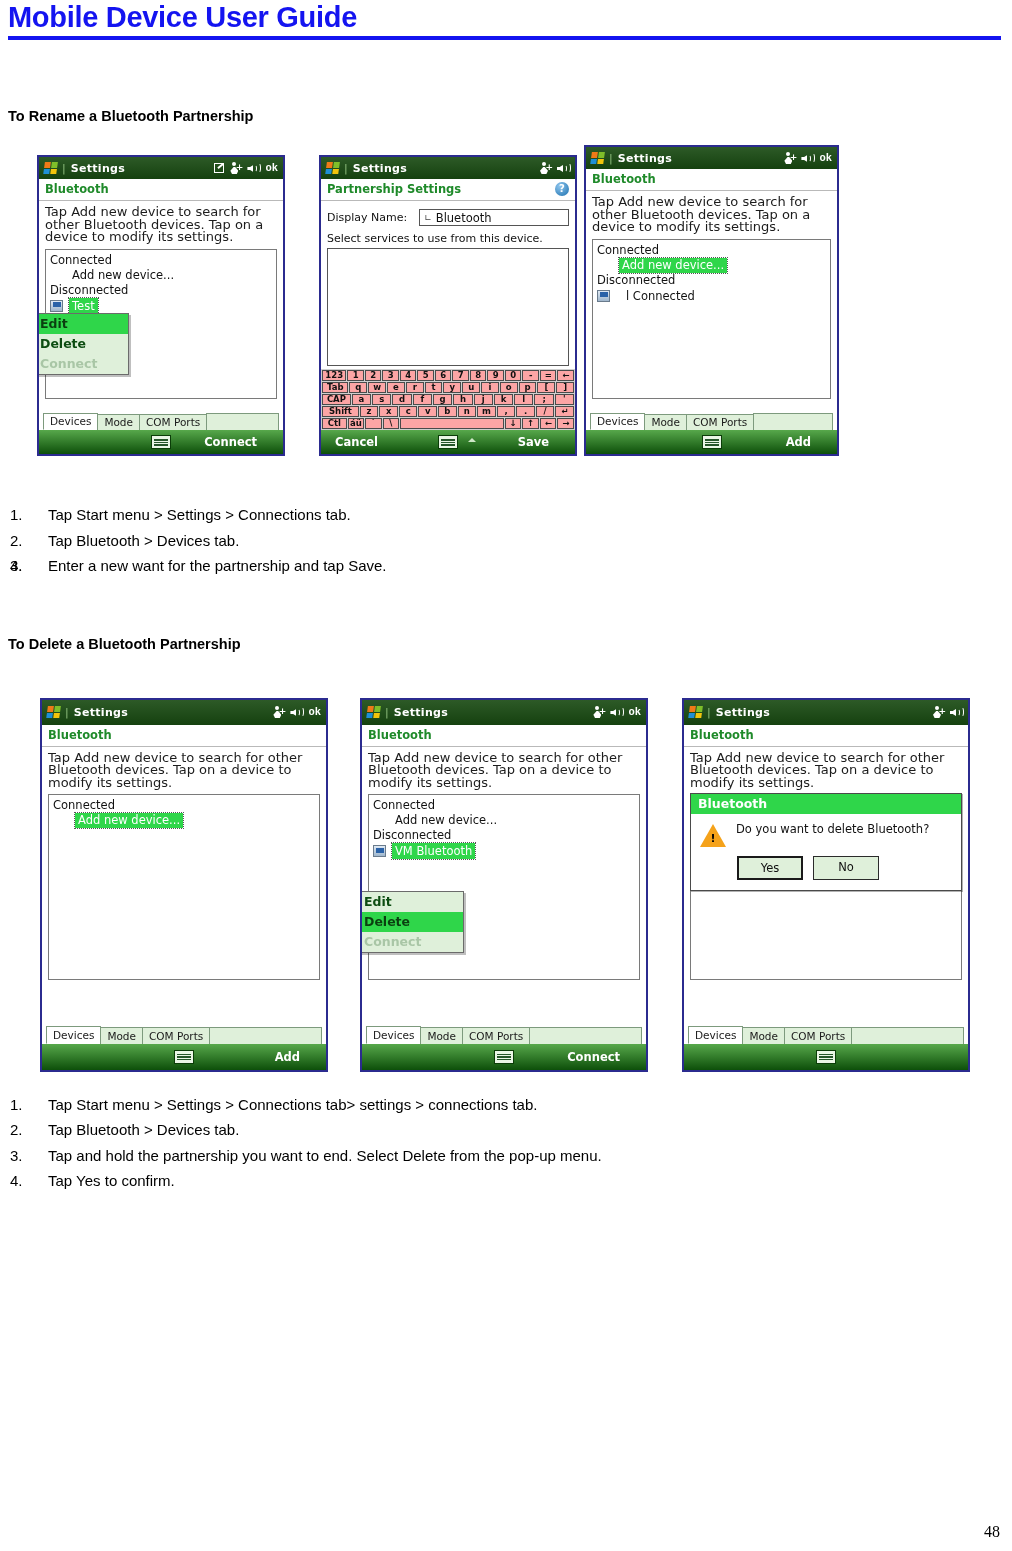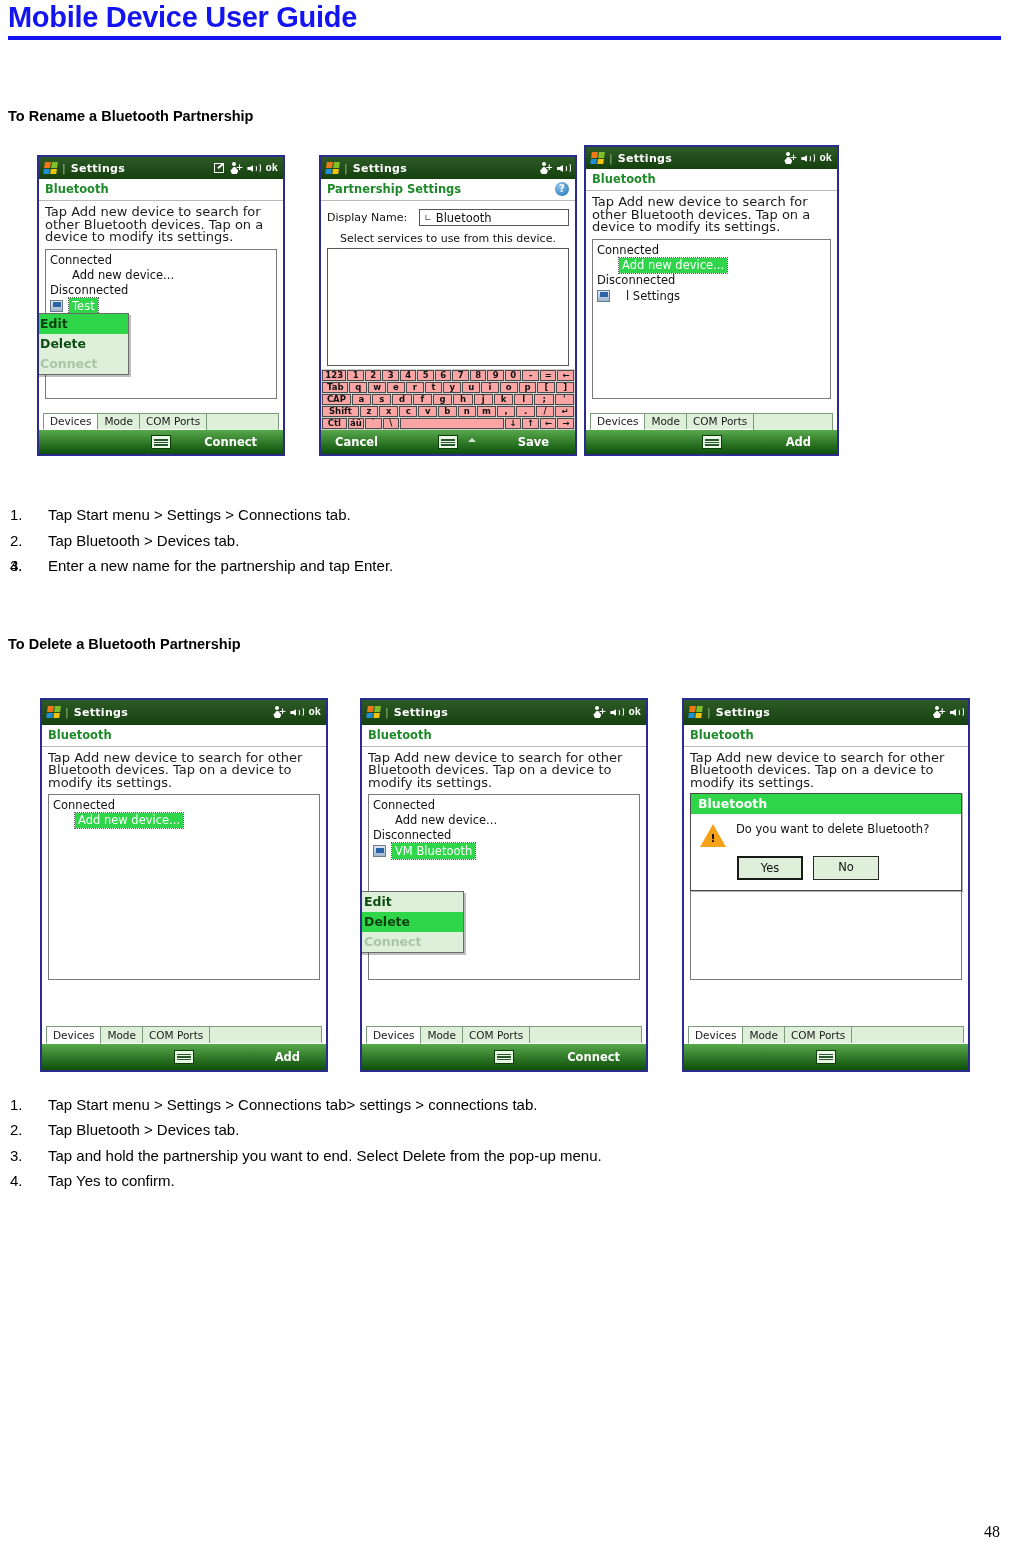--- a/index.html
+++ b/index.html
@@ -194,21 +194,21 @@
     z-index:6;
   }
   .ctx-menu div { padding:2px 8px 3px 10px; color:#0d4d12; line-height:15px; }
   .ctx-menu div.sel { background:#2fd64a; color:#0b3f10; }
   .ctx-menu div.dis { color:#a9c6a6; }
 
   
   .pda-tabs {
     display:flex;
     font-size:10.5px;
-    align-items:flex-start;
+    align-items:flex-end;
     padding:0 4px;
     background:#ffffff;
   }
   .pda-tabs .tab {
     border:1px solid #7d9a7d;
     border-bottom:none;
     background:#dff0da;
     padding:1.5px 6px 2px 6px;
     margin-right:-1px;
     color:#1a1a1a;
@@ -416,21 +416,21 @@
             <span class="cone"></span>
             <span class="w1"></span>
             <span class="w2"></span>
           </span>
       </span>
     </div>
     <div class="pda-pagetitle">
       <span class="help-badge">?</span>
       <span>Partnership Settings</span>
     </div>
-    <div class="pda-body" style="padding:4px 6px;text-align:center;">
+    <div class="pda-body" style="padding:4px 6px;">
       <div class="field-row">
         <span class="field-label">Display Name:</span>
         <span class="field-input">
           <span class="caret">∟</span>
           <span>Bluetooth</span>
         </span>
       </div>
       <div class="svc-label">Select services to use from this device.</div>
       <div class="svc-box" style="height:118px;"></div>
     </div>
@@ -546,21 +546,21 @@
     <div class="pda-body">
       <div class="pda-instr">Tap Add new device to search for other Bluetooth devices.  Tap on a device to modify its settings.</div>
       <div class="pda-listbox" style="height:160px;">
         <div class="li-plain">Connected</div>
         <div class="li-indent">
           <span class="hl-green">Add new device...</span>
         </div>
         <div class="li-plain">Disconnected</div>
         <div class="dev-row">
           <span class="dev-icon"></span>
-          <span style="padding-left:10px;">l Settings</span>
+          <span style="padding-left:10px;">l Connected</span>
         </div>
       </div>
     </div>
     <div class="pda-tabs" style="position:absolute; bottom:24px; left:0; right:0;">
       <div class="tab active">Devices</div>
       <div class="tab">Mode</div>
       <div class="tab">COM Ports</div>
       <div class="tab-fill"></div>
     </div>
     <div class="pda-softbar" style="position:absolute; bottom:0; left:0; right:0;">
@@ -571,21 +571,21 @@
         </span>
       <span class="sb-right">Add</span>
     </div>
   </div>
 </div>
 
 <ol class="steps" style="margin-top:38px;">
   <li><span class="num">1.</span><span>Tap Start menu &gt; Settings &gt; Connections tab.</span></li>
   <li><span class="num">2.</span><span>Tap Bluetooth &gt; Devices tab.</span></li>
   <li><span class="num">3.</span></li>
-  <li><span class="num">4.</span><span>Enter a new name for the partnership and tap Enter.</span></li>
+  <li><span class="num">4.</span><span>Enter a new want for the partnership and tap Save.</span></li>
 </ol>
 
 <div class="section-heading" style="margin-top:57px;">To Delete a Bluetooth Partnership</div>
 
 <div class="shot-row" style="height:412px;">
 
   <div class="pda" style="left:40px; top:46px; width:288px; height:374px;">
     <div class="pda-titlebar" style="height:25px;">
       <span class="start-flag">
           <i></i>

